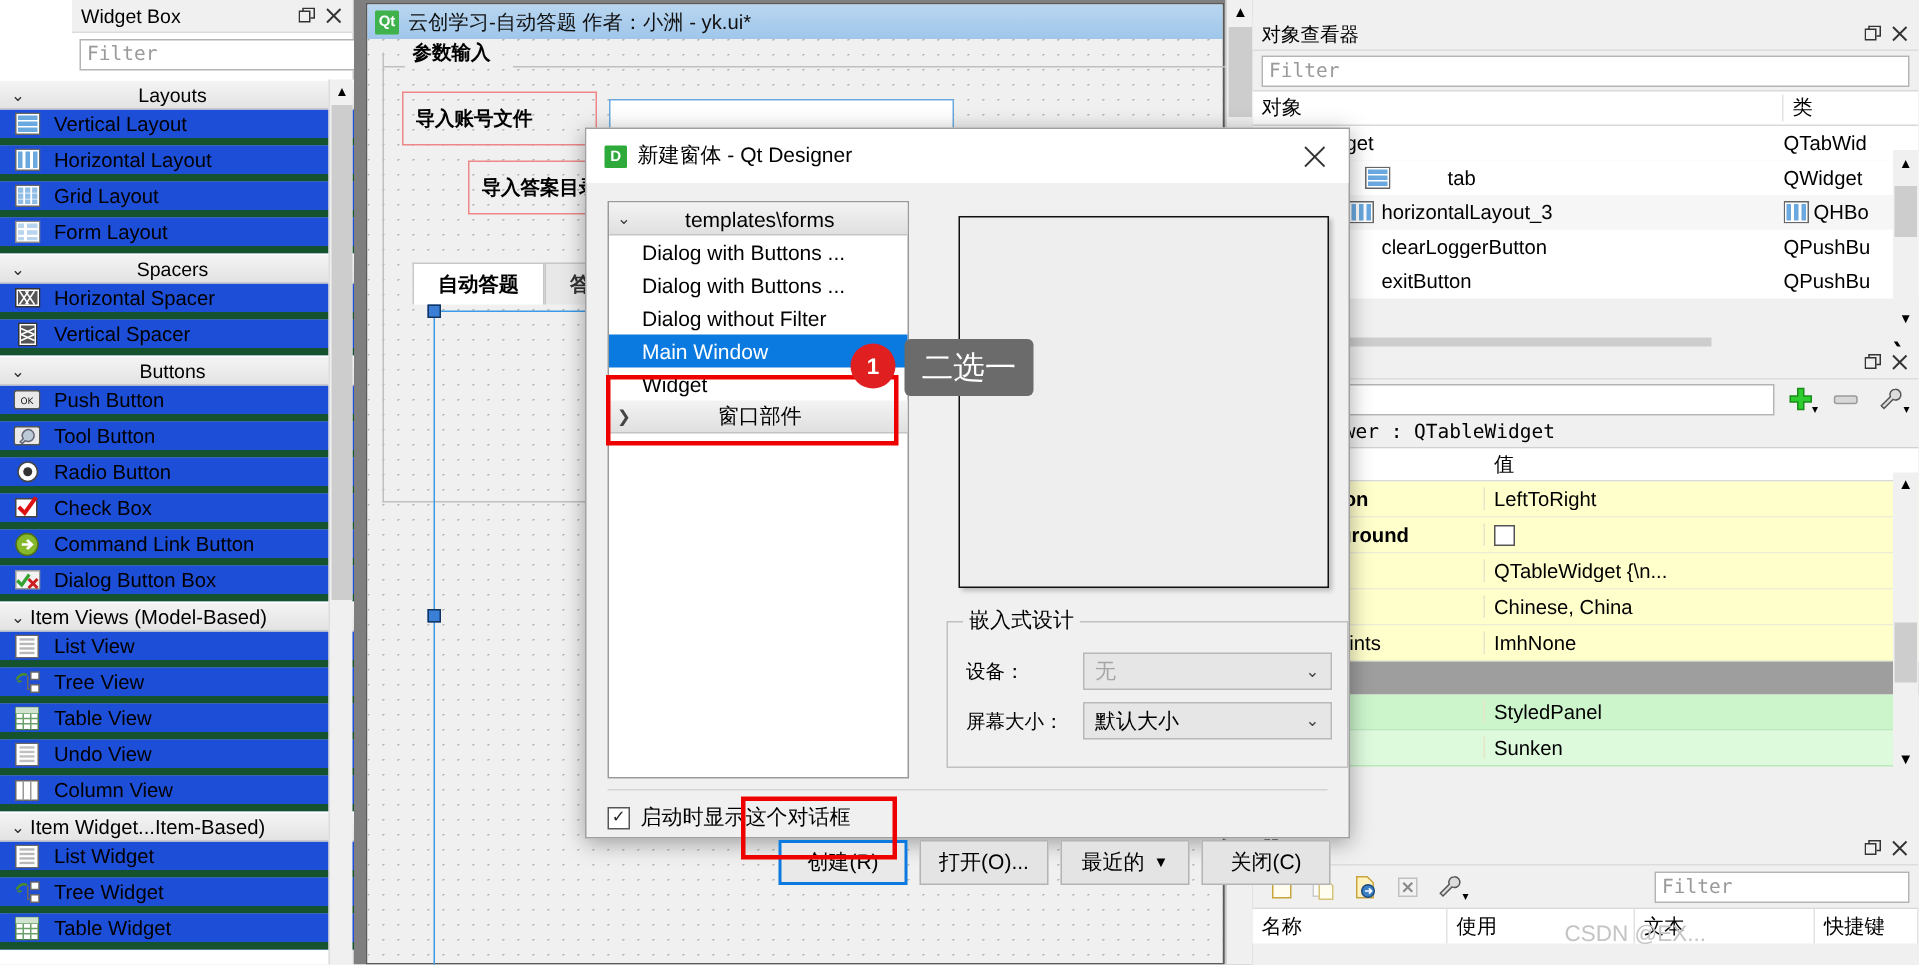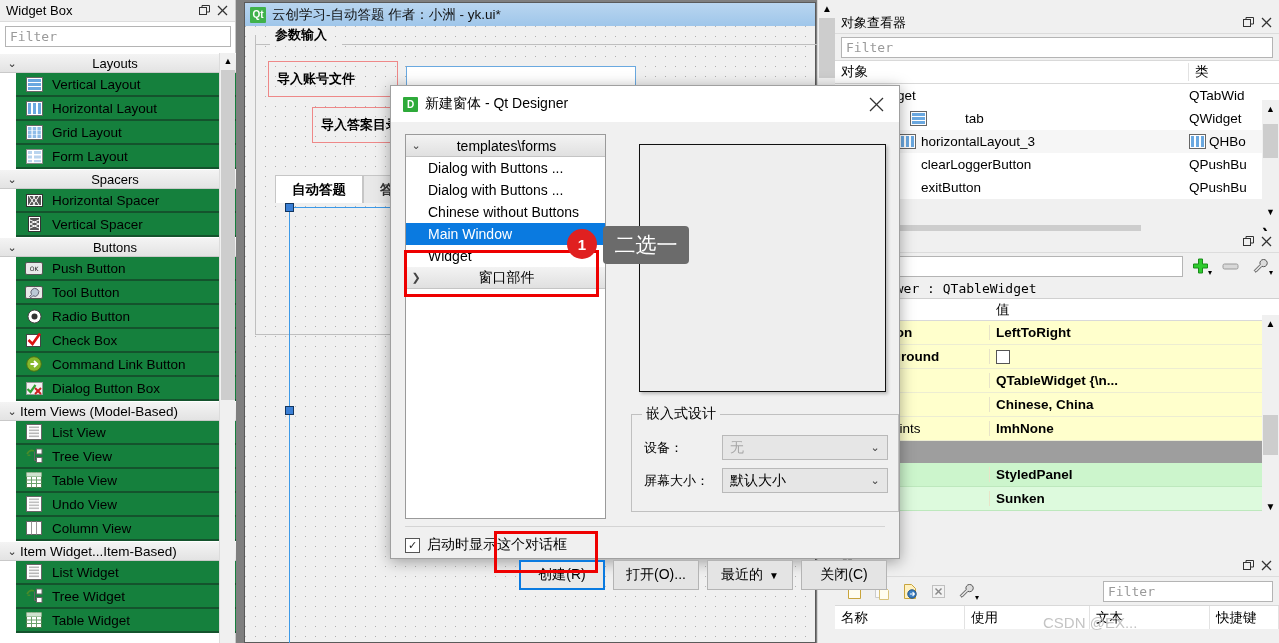--- a/index.html
+++ b/index.html
@@ -23,42 +23,41 @@
   .dock-title .t { flex: 1; white-space: nowrap; overflow: hidden; }
   .dock-btn {
     width: 18px; height: 18px; display: flex; align-items: center;
     justify-content: center; color: #222; font-size: 12px; cursor: default;
   }
   .dock-btn svg { display:block; }
 
   
   #widgetbox {
     position: absolute; left: 0; top: 0; width: 236px; height: 643px;
-    background: #fff; border-right: 1px solid #c8c8c8;
+    background: #fff; border-right: 1px solid #c8c8c8; padding-left: 48px;
   }
   #wb-filter {
     margin: 4px 5px 3px 5px; height: 21px; width: 226px;
     border: 1px solid #b4b4b4; background: #fff;
     font-family: "DejaVu Sans Mono", monospace; font-size: 13px;
     color: #9a9a9a; padding: 0 4px; line-height: 19px;
   }
   #wb-list { position: absolute; top: 53px; left: 0; width: 236px; height: 590px; overflow: hidden; }
   .wb-group {
     display: flex; align-items: center; height: 20px;
     background: linear-gradient(#f4f4f4,#e3e3e3);
     border-top: 1px solid #fff; border-bottom: 1px solid #c9c9c9;
     font-size: 13px; padding-left: 4px; position: relative;
   }
   .wb-group .chev { width: 16px; text-align: center; font-size: 11px; color: #333; }
   .wb-group .gl { flex: 1; text-align: center; padding-right: 26px; white-space: nowrap; }
   .wb-item {
     display: flex; align-items: center; height: 24px;
-    padding-left: 6px; font-size: 13.5px; background: #15803d;
-    border-bottom: 2px solid #14532d;
-    margin-left: 16px;
+    padding-left: 6px; font-size: 13.5px; background: #1d4ed8;
+    border-bottom: 5px solid #14532d;
   }
   .wb-item .ic { width: 24px; height: 18px; margin-right: 6px; flex: 0 0 24px; display:flex; align-items:center; justify-content:center;}
   .wb-item .lb { white-space: nowrap; }
 
   
   #wb-scroll {
     position: absolute; right: 0; top: 53px; width: 16px; height: 590px;
     background: #f0f0f0; border-left: 1px solid #dcdcdc;
   }
   #wb-scroll .thumb {
@@ -194,21 +193,21 @@
   #pe-obj {
     height: 20px; font-family: "DejaVu Sans Mono", monospace; font-size: 13px;
     padding-left: 6px; background: #f0f0f0; border-bottom: 1px solid #d0d0d0;
     display: flex; align-items: center;
   }
   .pe-head { display: flex; height: 22px; background: #fff; border-bottom: 1px solid #d9d9d9; align-items:center; font-size:13.5px;}
   .pe-head .k { width: 155px; padding-left: 6px; border-right: 1px solid #e2e2e2; }
   .pe-head .v { flex: 1; padding-left: 6px; }
   .pe-row { display: flex; height: 24px; align-items: center; font-size: 13.5px; }
   .pe-row .k { width: 155px; padding-left: 6px; border-right: 1px solid #e8e4c8; overflow: hidden; white-space: nowrap; }
-  .pe-row .v { flex: 1; padding-left: 6px; overflow: hidden; white-space: nowrap; display:flex; align-items:center;font-weight:bold;}
+  .pe-row .v { flex: 1; padding-left: 6px; overflow: hidden; white-space: nowrap; display:flex; align-items:center;}
   .pe-row.yellow { background: #ffffcc; border-bottom: 1px solid #ededd2; }
   .pe-row.yellow.b .k { font-weight: bold; }
   .pe-row.green { background: #ccf5cc; border-bottom: 1px solid #bde8bd; }
   .pe-row.green2 { background: #ddfadd; border-bottom: 1px solid #bde8bd; }
   .pe-row.sep { background: #9e9e9e; color: #fff; height: 22px; font-weight: bold; }
   .pe-row.sep .k { border-right: none; }
   .checkbox-sm { width: 14px; height: 14px; border: 1px solid #555; background: #fff; display:inline-block;}
   .pe-scroll {
     position: absolute; right: 0; top: 84px; width: 17px; height: 200px; background: #f0f0f0;
   }
@@ -969,21 +968,21 @@
           <span class="gl">templates\forms</span>
         </div>
         <div id="tpl-items">
             <div class="tpl-item">
               <span>Dialog with Buttons ...</span>
             </div>
             <div class="tpl-item">
               <span>Dialog with Buttons ...</span>
             </div>
             <div class="tpl-item">
-              <span>Chinese without Buttons</span>
+              <span>Dialog without Filter</span>
             </div>
             <div class="tpl-item sel">
               <span>Main Window</span>
             </div>
             <div class="tpl-item">
               <span>Widget</span>
             </div>
           </div>
         <div class="tpl-group">
           <span class="chev">❯</span>

